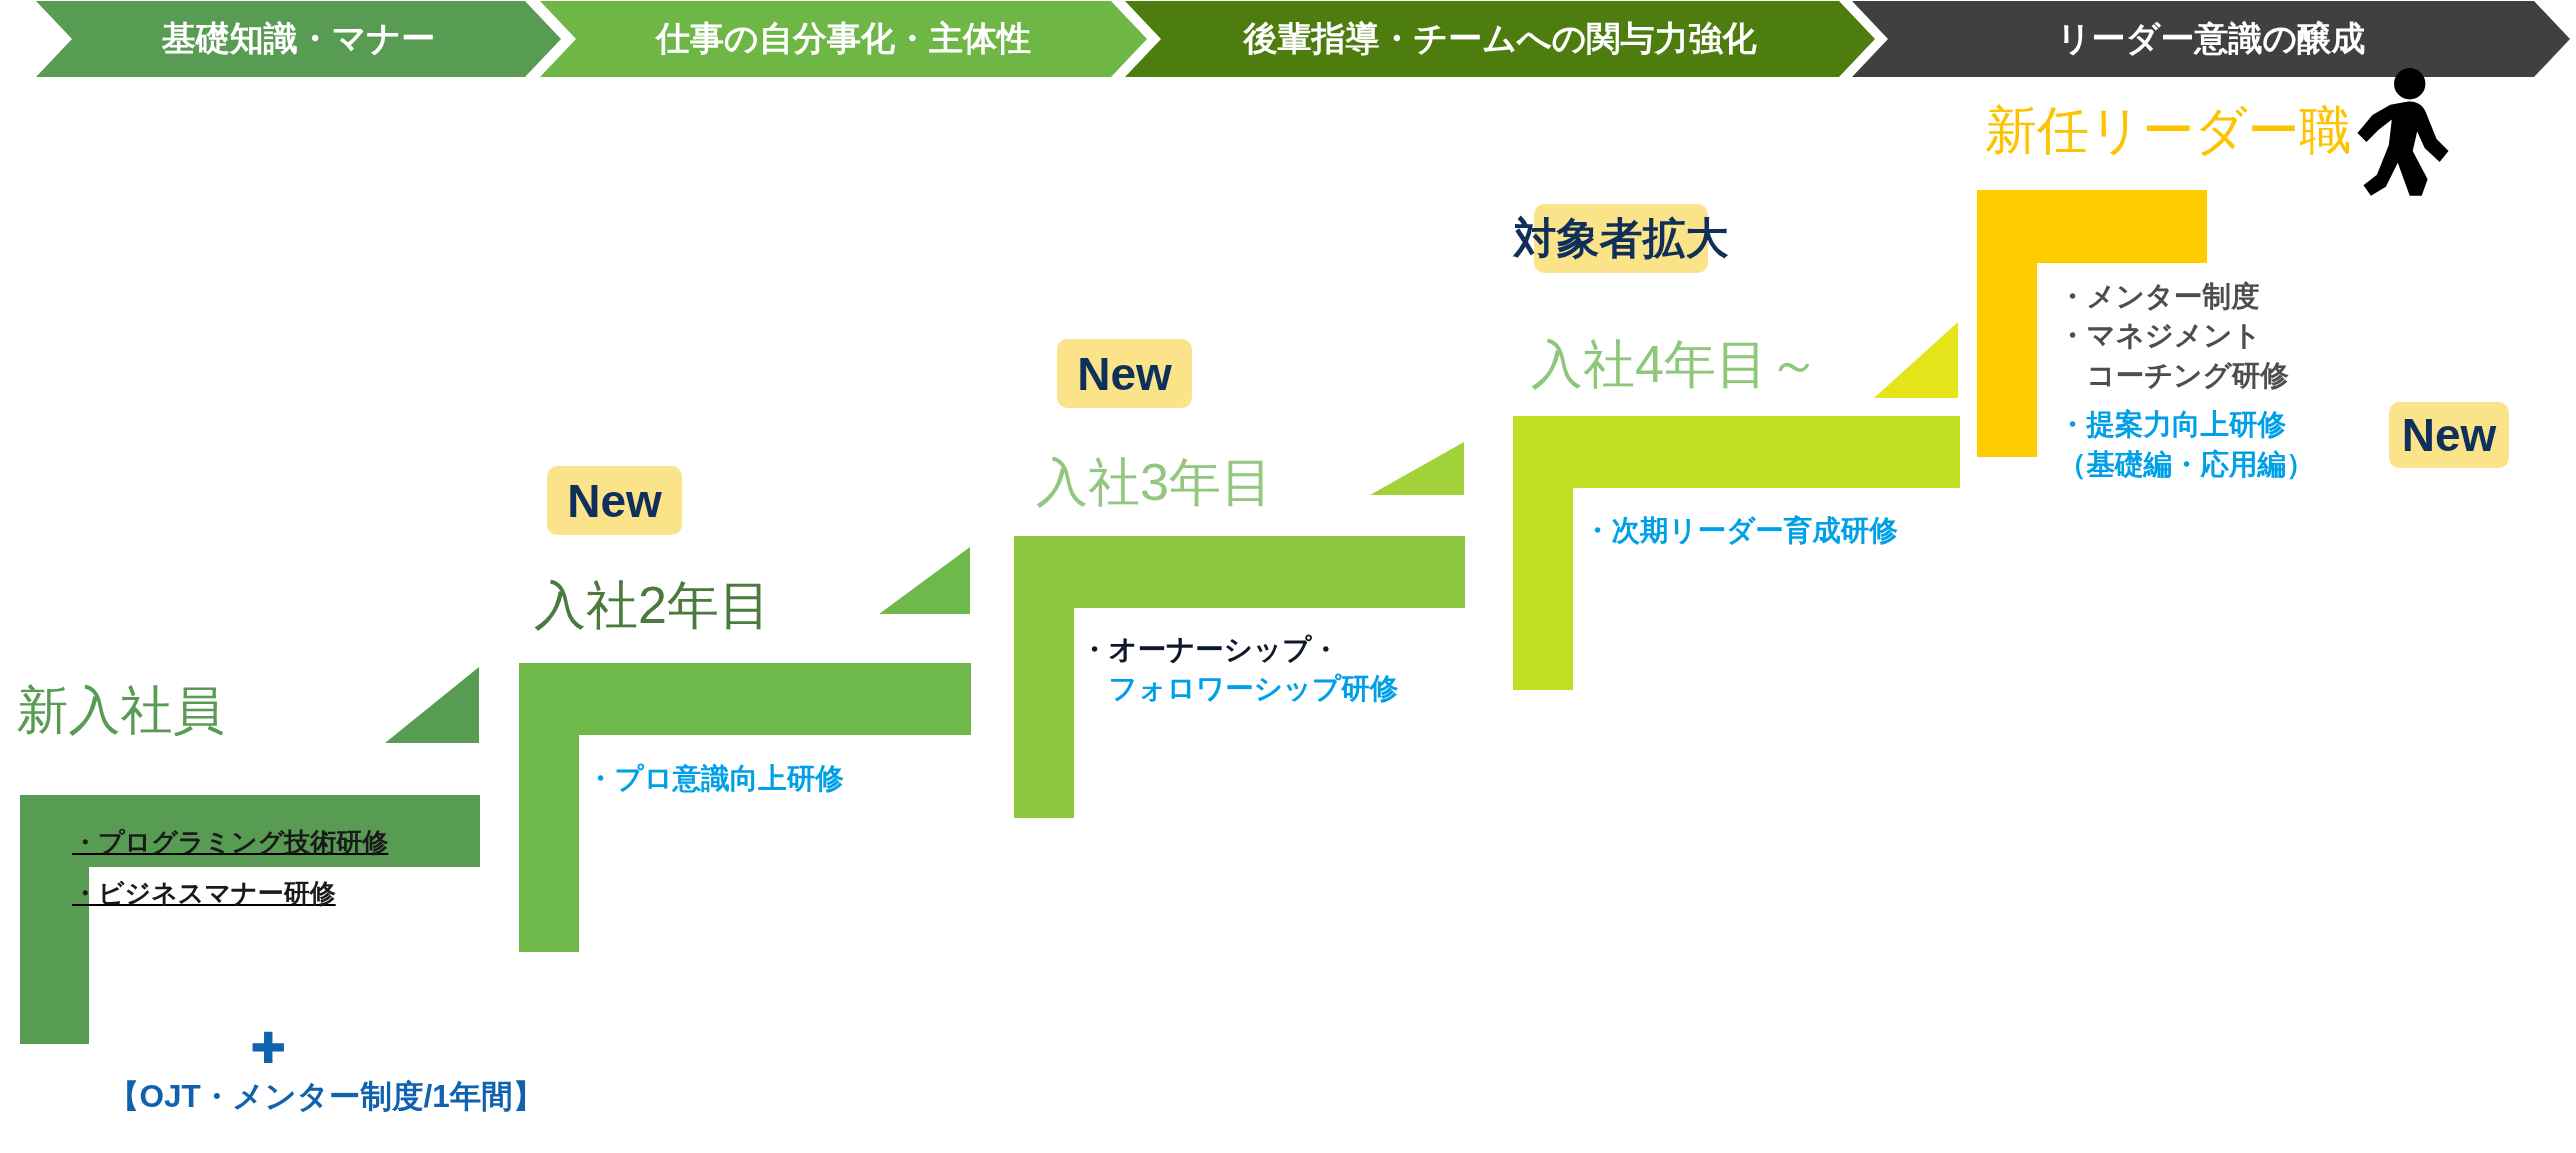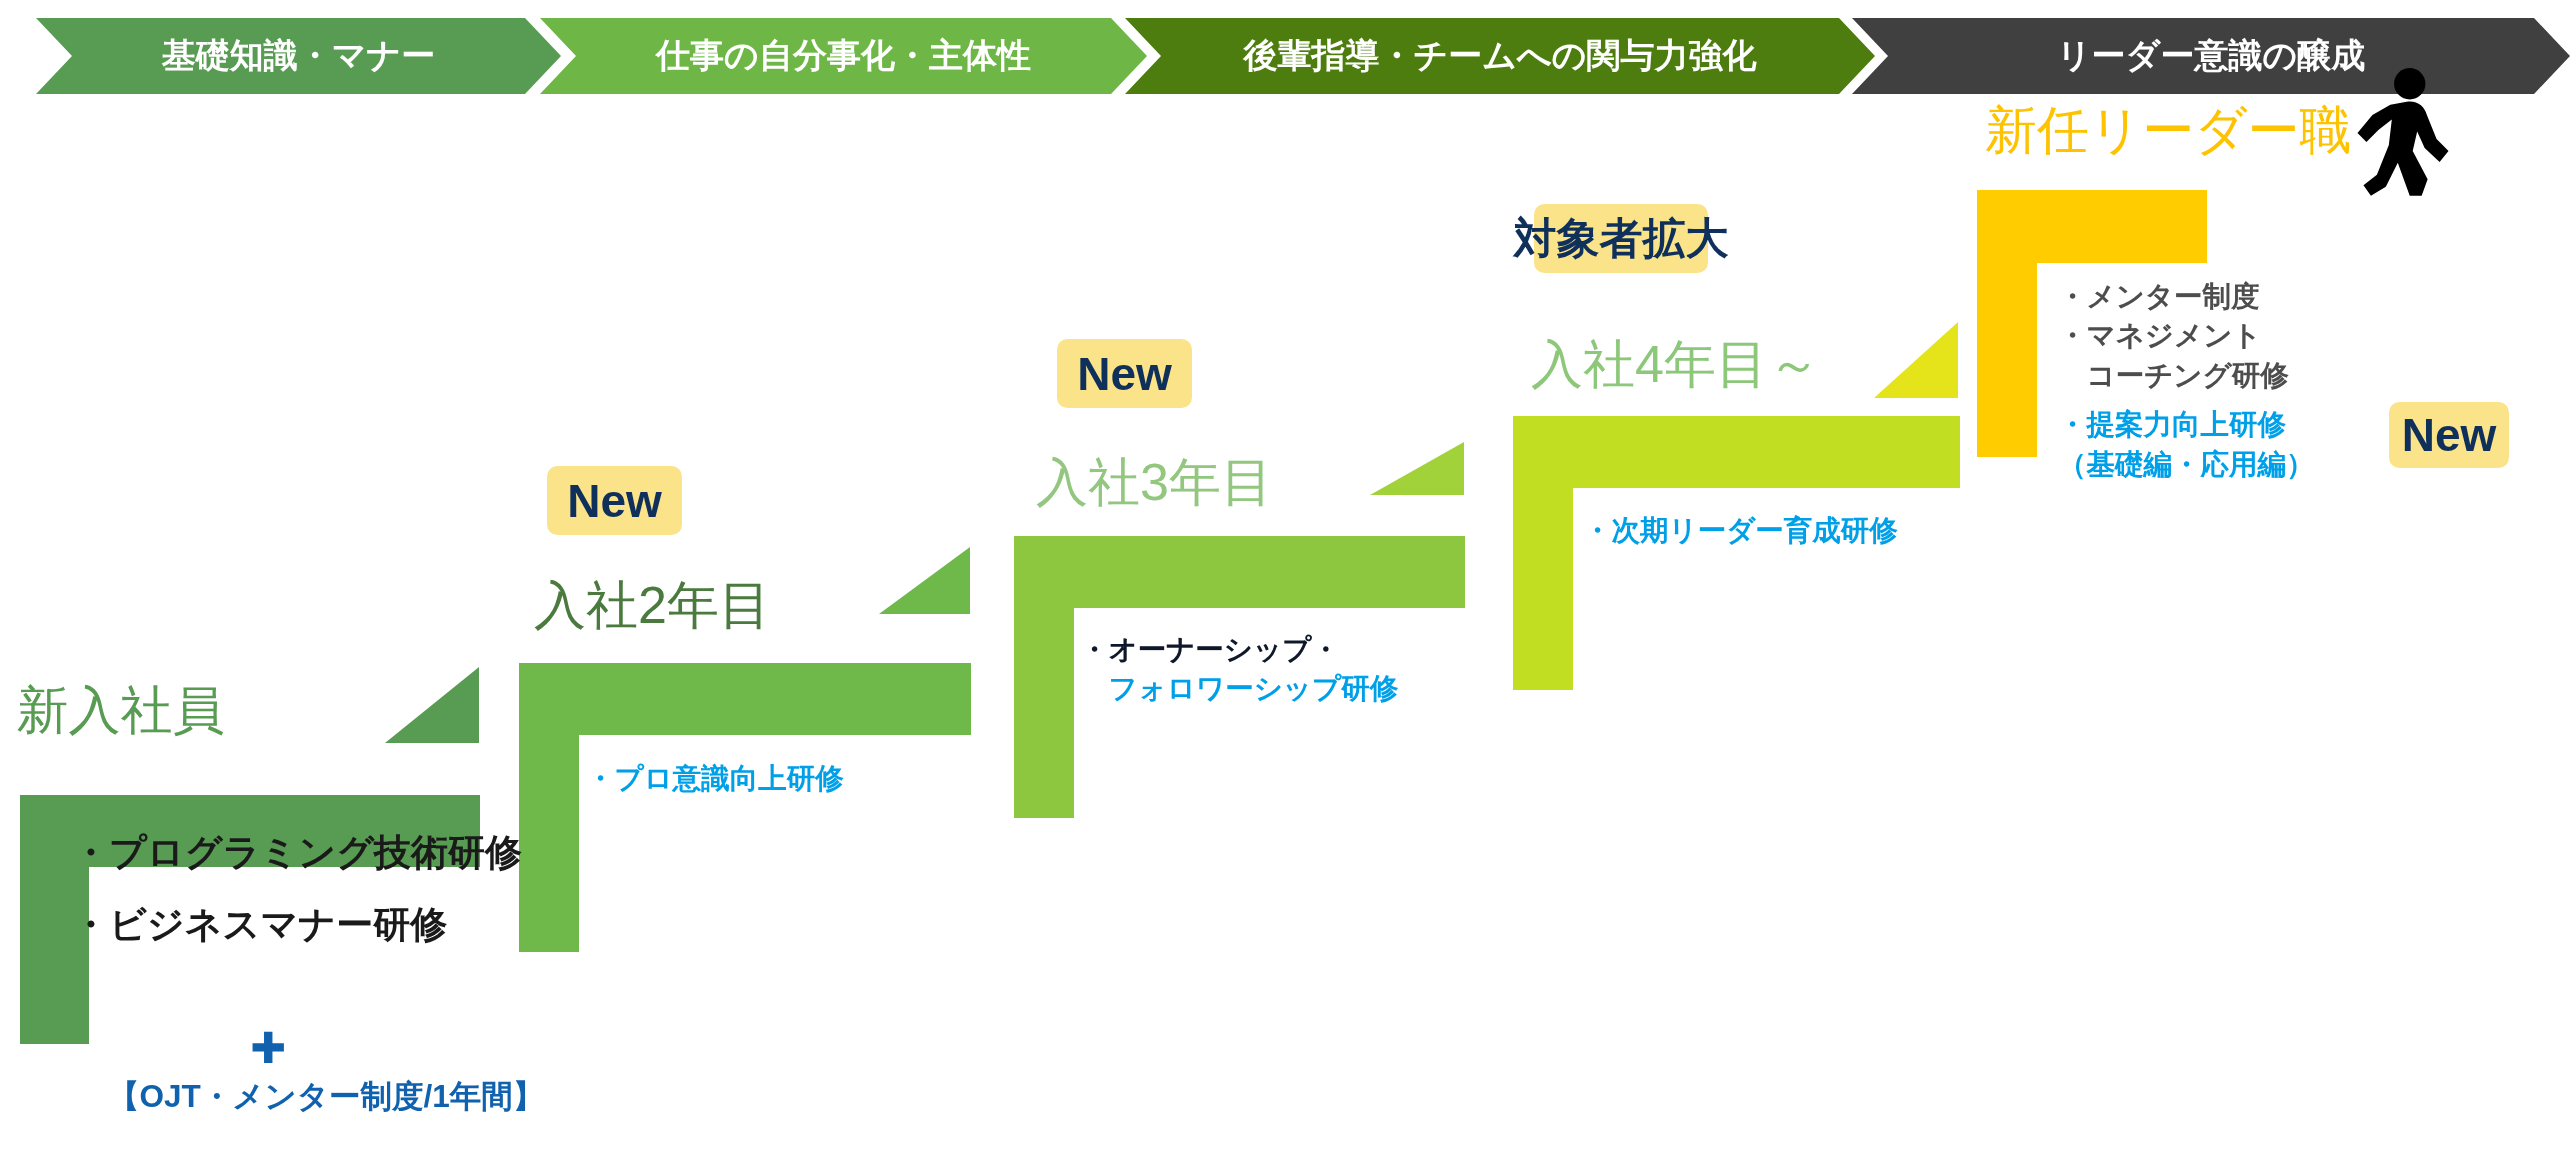--- a/index.html
+++ b/index.html
@@ -1,20 +1,20 @@
 <!DOCTYPE html>
 <html style="font-size:12px"><head>
 <meta charset="utf-8">
 <style>
   html,body{margin:0;padding:0;background:#fff;}
   body{width:2576px;height:1153px;position:relative;overflow:hidden;
        font-family:"Liberation Sans","DejaVu Sans",sans-serif;}
 
   
-  #banner{position:absolute;left:0;top:18px;width:2098px;height:76px;}
+  #banner{position:absolute;left:0;top:1px;width:2098px;height:76px;}
   .chev{position:absolute;top:0;height:76px;display:flex;align-items:center;
         justify-content:center;color:#fff;font-weight:bold;white-space:nowrap;}
   .chev span{position:relative;z-index:2;}
 
   
   .stair{position:absolute;}
   .stair .hbar{position:absolute;}
   .stair .vbar{position:absolute;}
   .tri{position:absolute;width:0;height:0;}
 
@@ -162,21 +162,21 @@
 </div>
 
 <div class="tri" style="left:385px;top:667px;
             border-left:94px solid transparent;
             border-bottom:76px solid #589B52;"></div>
 
 <div class="steplabel" style="left:16.5px;top:676px;font-size:52px;color:#589B52;">
   <span>新入社員</span>
 </div>
 
-<div class="items" style="left:72px;top:817px;font-size:37px;line-height:1.95;">
+<div class="items" style="left:72px;top:817px;font-size:26px;line-height:1.95;text-decoration:underline;">
   <div class="li" style="color:#1A1A1A;">・プログラミング技術研修</div>
   <div class="li" style="color:#1A1A1A;">・ビジネスマナー研修</div>
 </div>
 
 <div class="plus" style="left:250px;top:1027px;font-size:43px;">
   <span>✚</span>
 </div>
 
 <div class="ojt" style="left:60px;top:1076px;font-size:31.5px;">
   <span>【OJT・メンター制度/1年間】</span>

